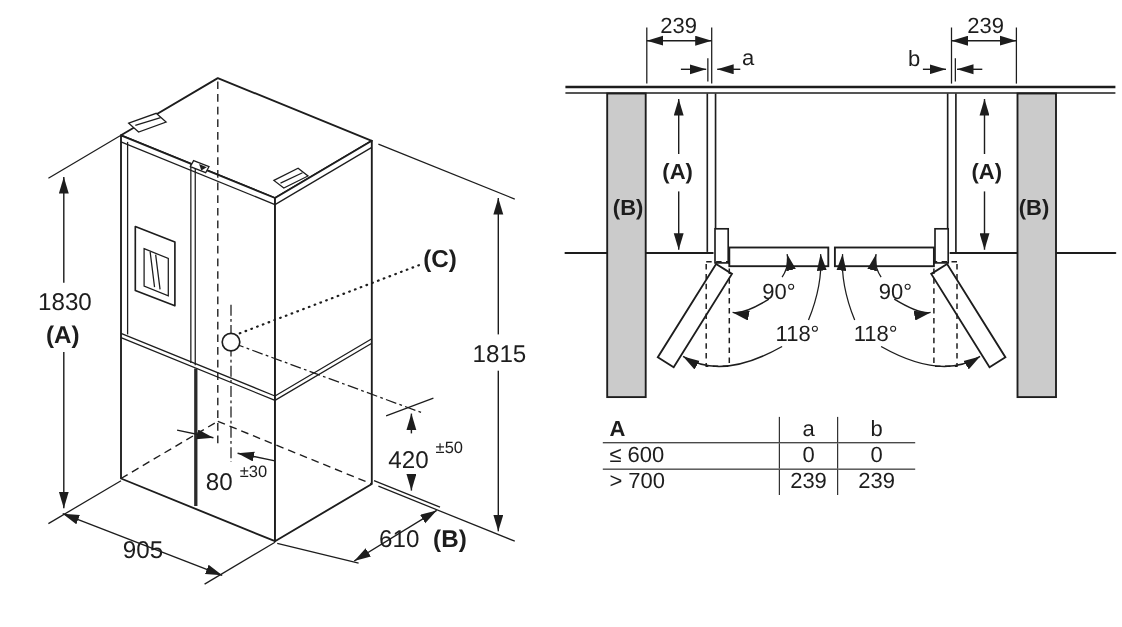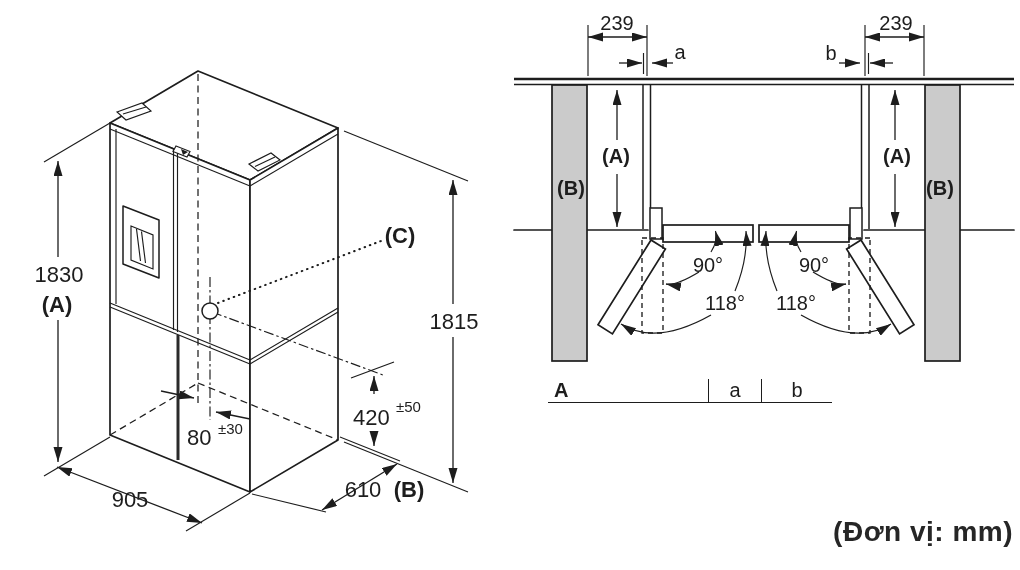--- a/index.html
+++ b/index.html
@@ -229,18 +229,27 @@
   </g>
 </svg>
 
 <table class="spec">
   <tbody>
     <tr class="rule">
       <th class="cA hA">A</th>
       <th class="ca">a</th>
       <th class="cb">b</th>
     </tr>
+    <tr class="rule">
+      <td class="cA">≤ 600</td>
+      <td class="ca">0</td>
+      <td class="cb">0</td>
+    </tr>
+    <tr>
+      <td class="cA">&gt; 700</td>
+      <td class="ca">239</td>
+      <td class="cb">239</td>
+    </tr>
   </tbody>
 </table>
 
-<div class="unit-note">(Đơn vị: mm)</div>
 
 </div>
 
 </body></html>

